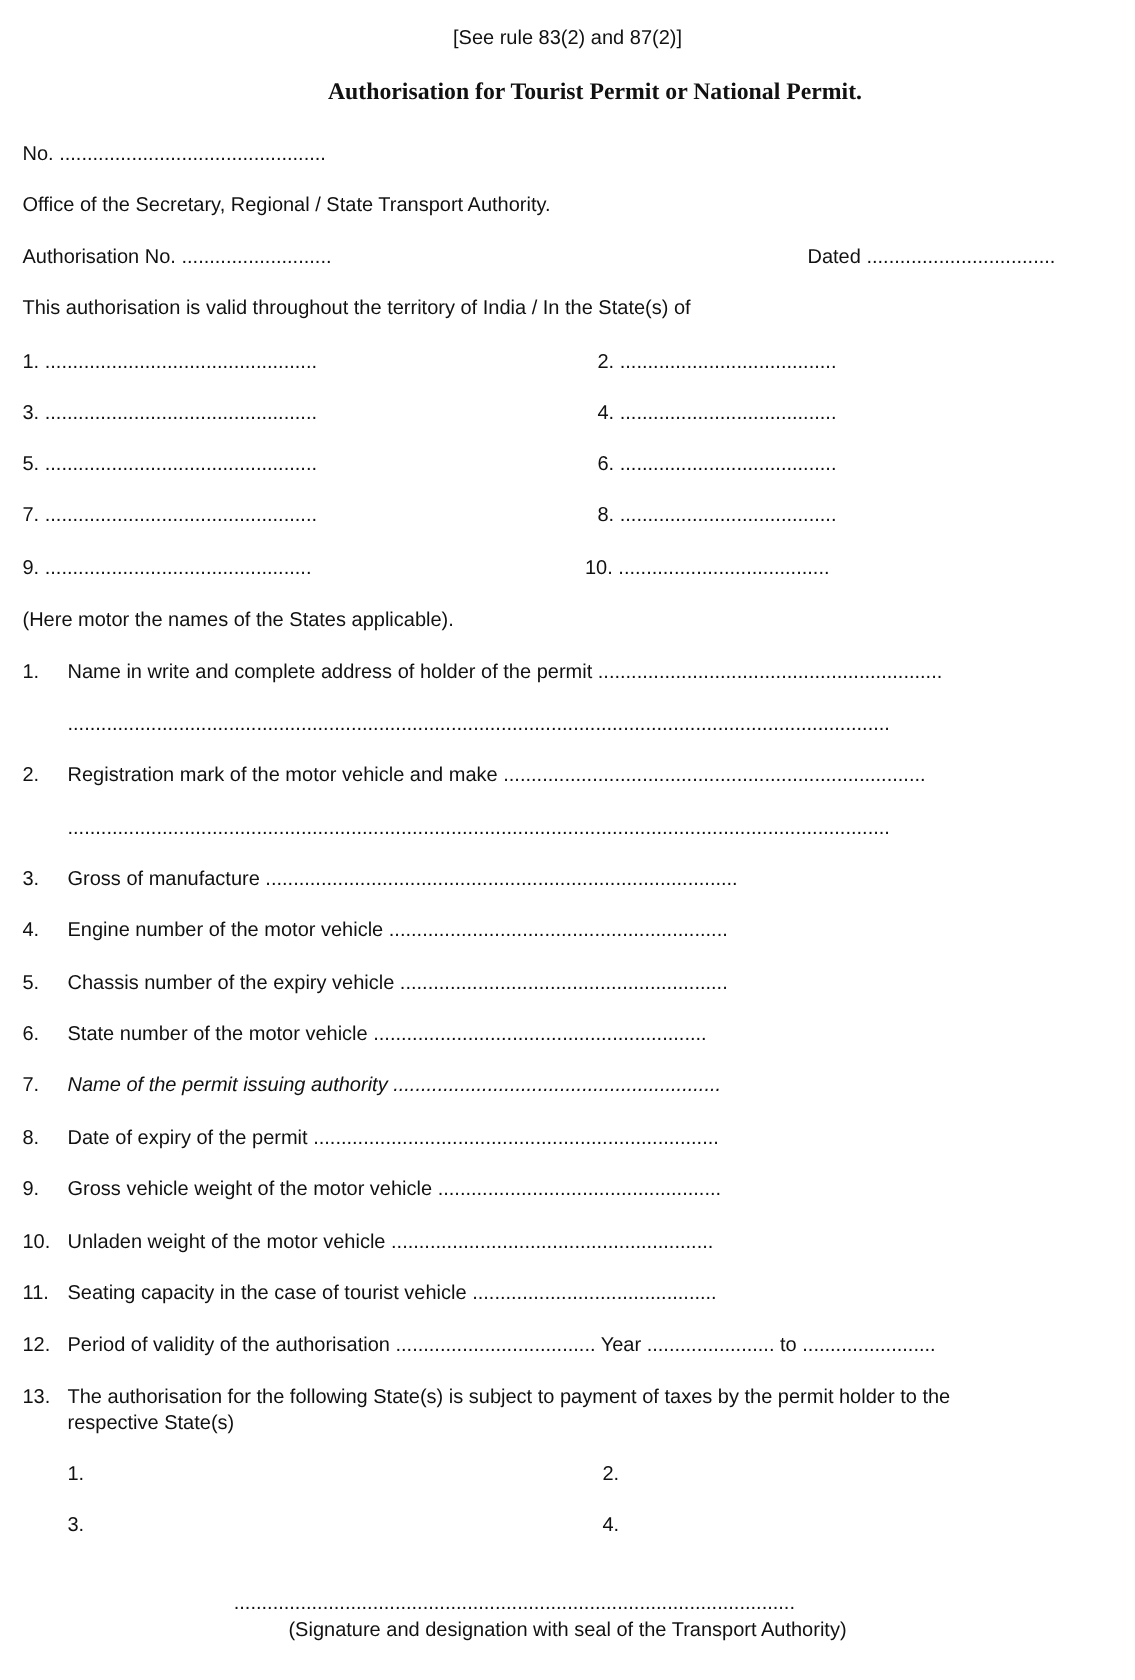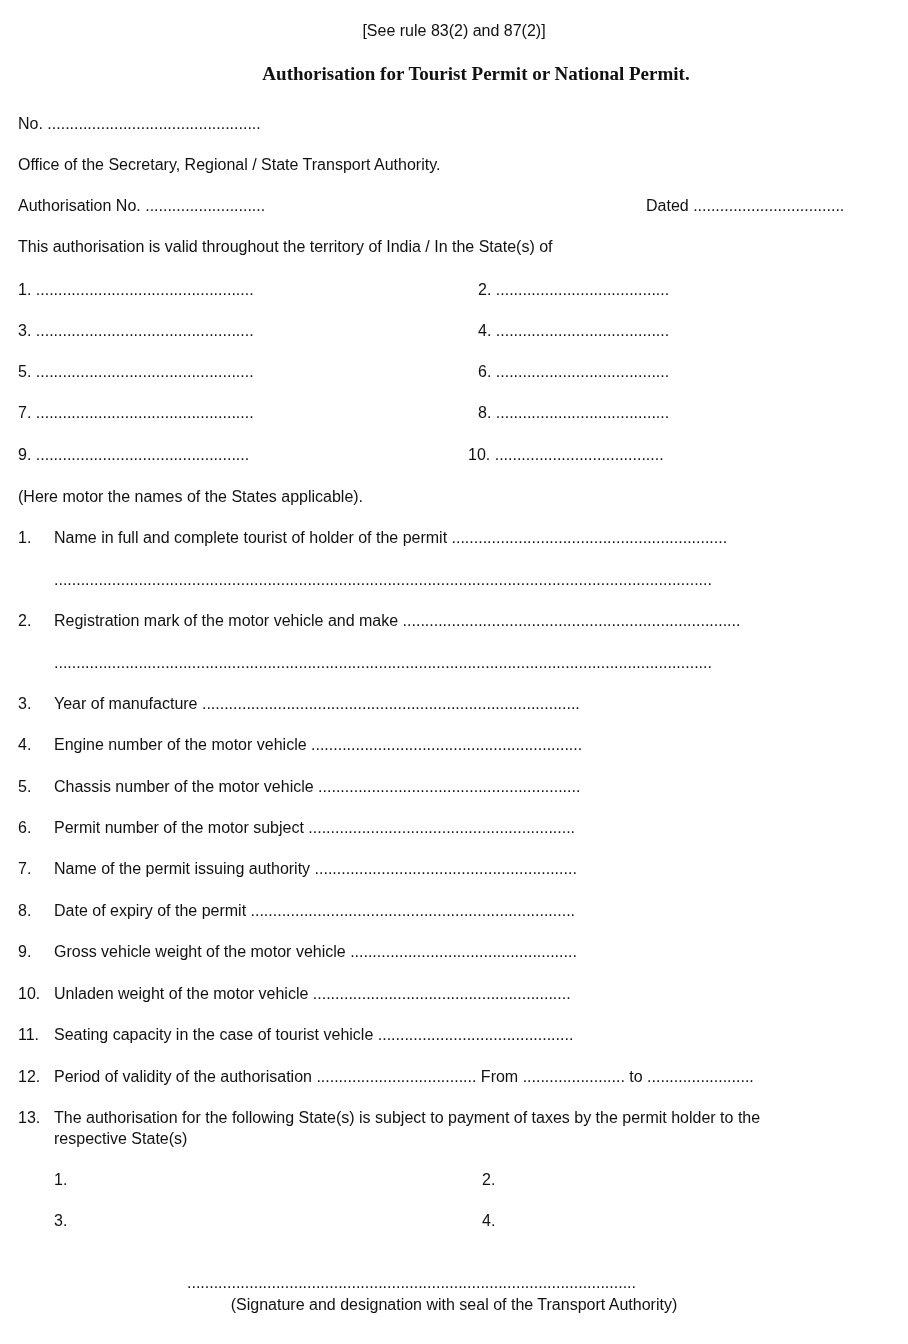--- a/index.html
+++ b/index.html
@@ -31,56 +31,56 @@
   <div class="abs" style="left:18px; top:403px;">7. .................................................</div>
   <div class="abs" style="left:478px; top:403px;">8. .......................................</div>
   <div class="abs" style="left:18px; top:445px;">9. ................................................</div>
   <div class="abs" style="left:468px; top:445px;text-align:center;">10. ......................................</div>
 </div>
 
 <div class="abs" style="left:18px; top:487px;">(Here motor the names of the States applicable).</div>
 
 <div>
   <div class="abs" style="left:18px; top:528px;">1.</div>
-  <div class="abs" style="left:54px; top:528px;">Name in full and complete tourist of holder of the permit ..............................................................</div>
+  <div class="abs" style="left:54px; top:528px;">Name in write and complete address of holder of the permit ..............................................................</div>
   <div class="abs" style="left:54px; top:570px;">....................................................................................................................................................</div>
 
   <div class="abs" style="left:18px; top:611px;">2.</div>
   <div class="abs" style="left:54px; top:611px;">Registration mark of the motor vehicle and make ............................................................................</div>
   <div class="abs" style="left:54px; top:653px;">....................................................................................................................................................</div>
 
   <div class="abs" style="left:18px; top:694px;">3.</div>
-  <div class="abs" style="left:54px; top:694px;">Year of manufacture .....................................................................................</div>
+  <div class="abs" style="left:54px; top:694px;">Gross of manufacture .....................................................................................</div>
 
   <div class="abs" style="left:18px; top:735px;">4.</div>
   <div class="abs" style="left:54px; top:735px;">Engine number of the motor vehicle .............................................................</div>
 
   <div class="abs" style="left:18px; top:777px;">5.</div>
-  <div class="abs" style="left:54px; top:777px;">Chassis number of the motor vehicle ...........................................................</div>
+  <div class="abs" style="left:54px; top:777px;">Chassis number of the expiry vehicle ...........................................................</div>
 
   <div class="abs" style="left:18px; top:818px;">6.</div>
-  <div class="abs" style="left:54px; top:818px;">Permit number of the motor subject ............................................................</div>
+  <div class="abs" style="left:54px; top:818px;">State number of the motor vehicle ............................................................</div>
 
   <div class="abs" style="left:18px; top:859px;">7.</div>
-  <div class="abs" style="left:54px; top:859px;">Name of the permit issuing authority ...........................................................</div>
+  <div class="abs" style="left:54px; top:859px;font-style:italic;">Name of the permit issuing authority ...........................................................</div>
 
   <div class="abs" style="left:18px; top:901px;">8.</div>
   <div class="abs" style="left:54px; top:901px;">Date of expiry of the permit .........................................................................</div>
 
   <div class="abs" style="left:18px; top:942px;">9.</div>
   <div class="abs" style="left:54px; top:942px;">Gross vehicle weight of the motor vehicle ...................................................</div>
 
   <div class="abs" style="left:18px; top:984px;">10.</div>
   <div class="abs" style="left:54px; top:984px;text-align:right;">Unladen weight  of the motor vehicle ..........................................................</div>
 
   <div class="abs" style="left:18px; top:1025px;">11.</div>
   <div class="abs" style="left:54px; top:1025px;">Seating capacity in the case of tourist vehicle ............................................</div>
 
   <div class="abs" style="left:18px; top:1067px;">12.</div>
-  <div class="abs" style="left:54px; top:1067px;">Period of validity of the authorisation .................................... From ....................... to ........................</div>
+  <div class="abs" style="left:54px; top:1067px;">Period of validity of the authorisation .................................... Year ....................... to ........................</div>
 
   <div class="abs" style="left:18px; top:1108px;">13.</div>
   <div class="abs" style="left:54px; top:1108px;">The authorisation for the following State(s) is subject to payment of taxes by the permit holder to the</div>
   <div class="abs" style="left:54px; top:1129px;">respective State(s)</div>
 </div>
 
 <div>
   <div class="abs" style="left:54px; top:1170px;">1.</div>
   <div class="abs" style="left:482px; top:1170px;">2.</div>
   <div class="abs" style="left:54px; top:1211px;">3.</div>

